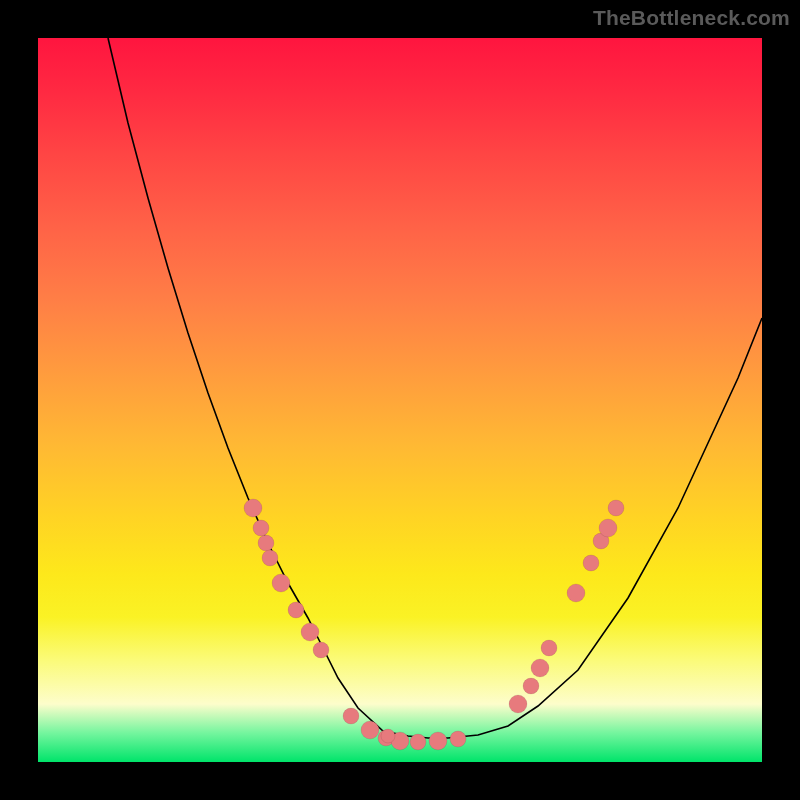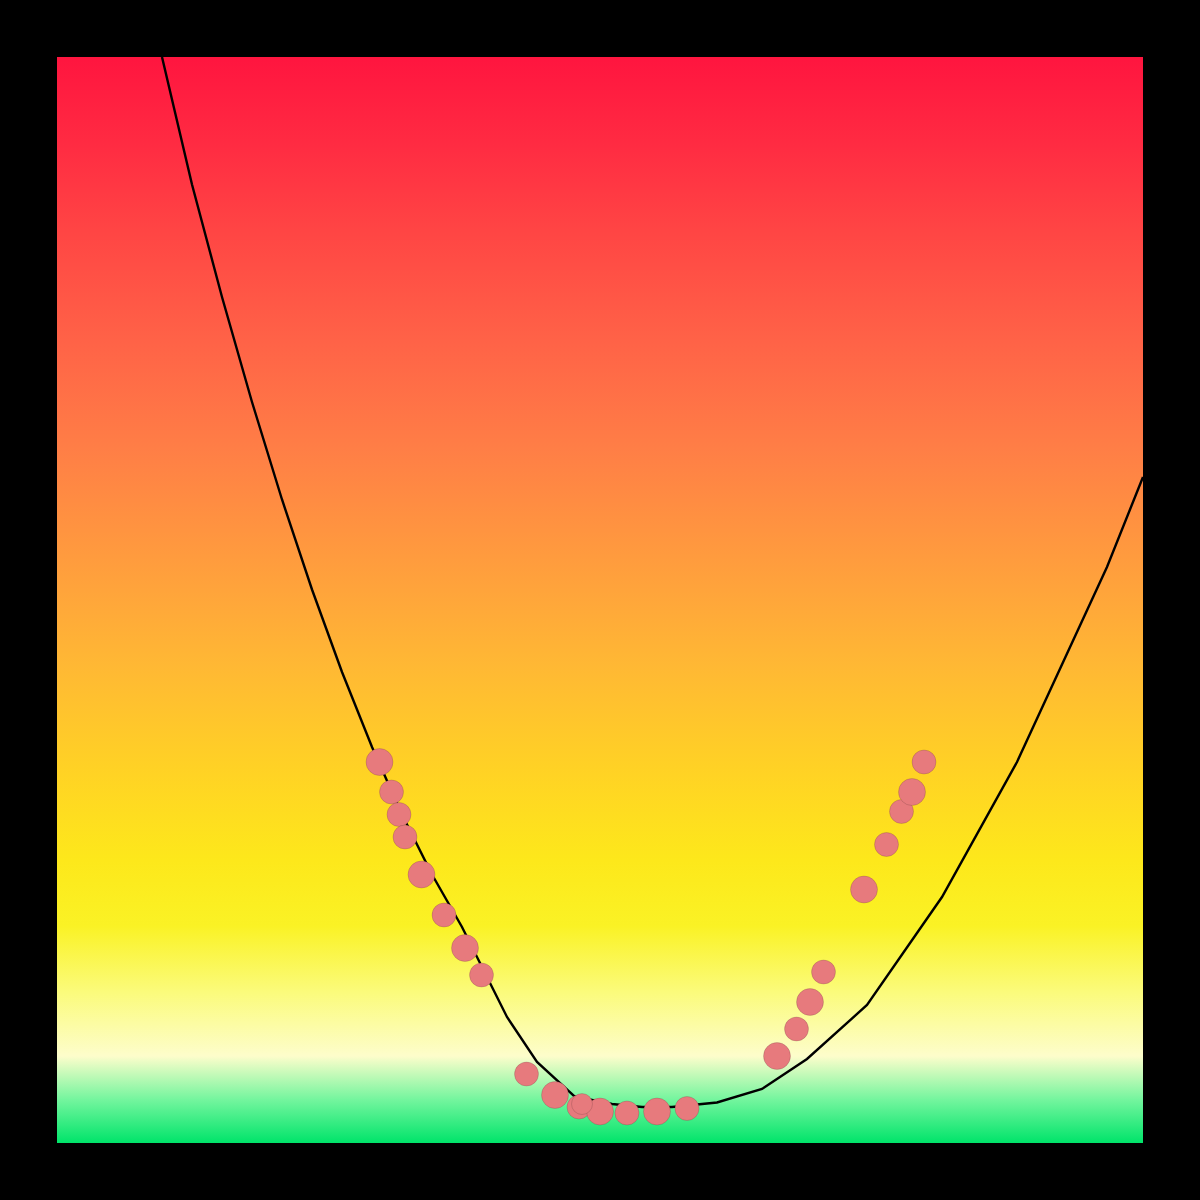--- a/index.html
+++ b/index.html
@@ -69,20 +69,21 @@
   .bead {
     fill: #e77a7d;
     stroke: rgba(0,0,0,0.15);
     stroke-width: 0.6;
   }
 </style>
 </head>
 <body>
 
 <div class="frame">
+  <div class="watermark">TheBottleneck.com</div>
 
   <div class="plot-area">
     <svg class="curve" viewBox="0 0 724 724">
       <path id="v-curve" class="curve-path" d="M 70 0 L 90 85 L 110 160 L 130 230 L 150 295 L 170 355 L 190 410 L 210 460 L 230 505 L 250 545 L 270 580 L 285 610 L 300 640 L 320 670 L 345 693 L 370 698 L 390 700 L 410 700 L 440 697 L 470 688 L 500 668 L 540 632 L 590 560 L 640 470 L 700 340 L 724 280"></path>
       <g id="beads">
           <circle cx="215" cy="470" r="9" class="bead"></circle>
           <circle cx="223" cy="490" r="8" class="bead"></circle>
           <circle cx="228" cy="505" r="8" class="bead"></circle>
           <circle cx="232" cy="520" r="8" class="bead"></circle>
           <circle cx="243" cy="545" r="9" class="bead"></circle>

